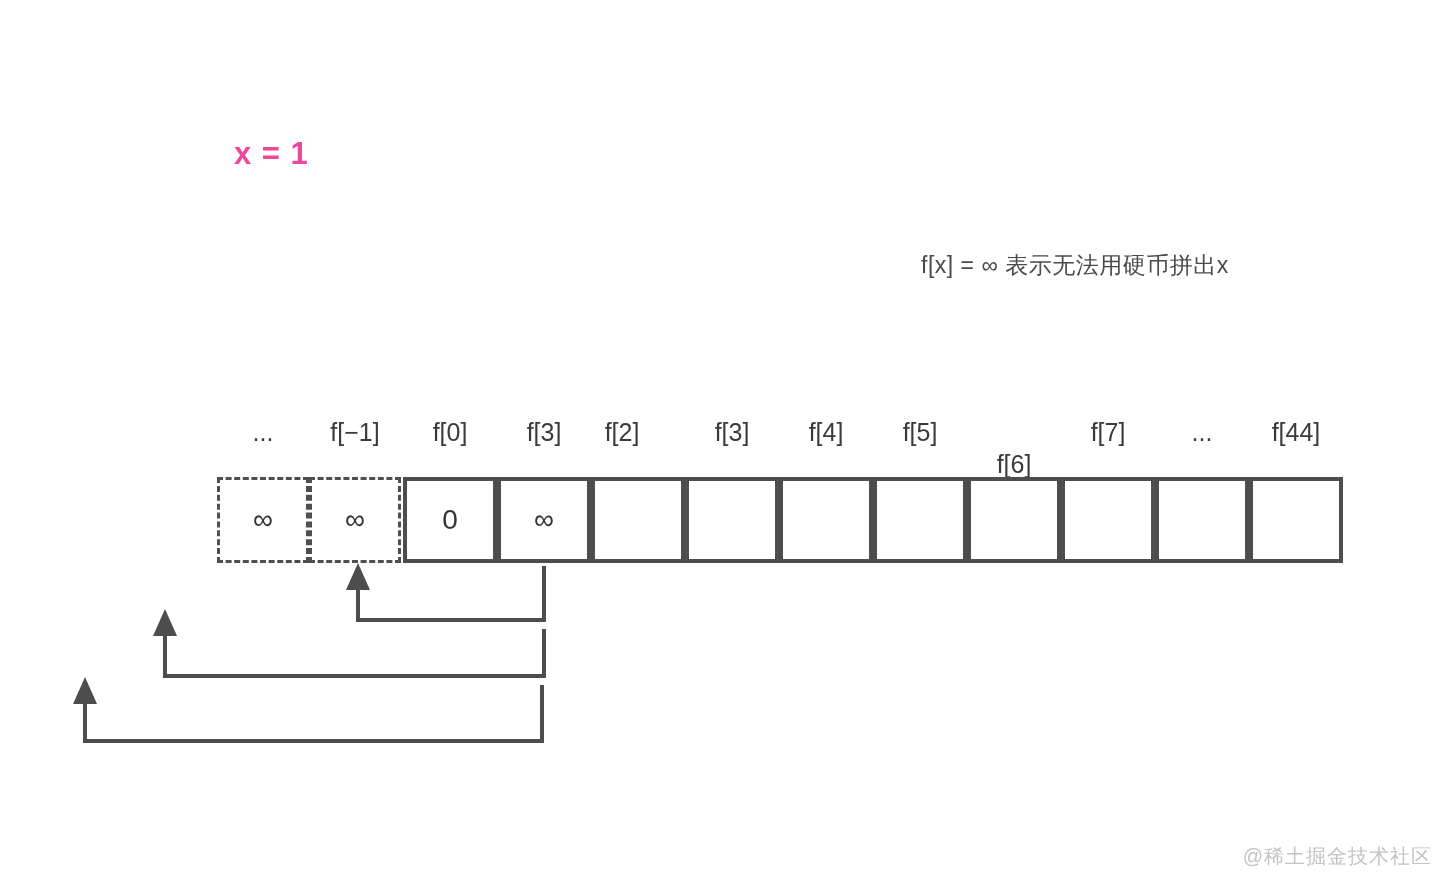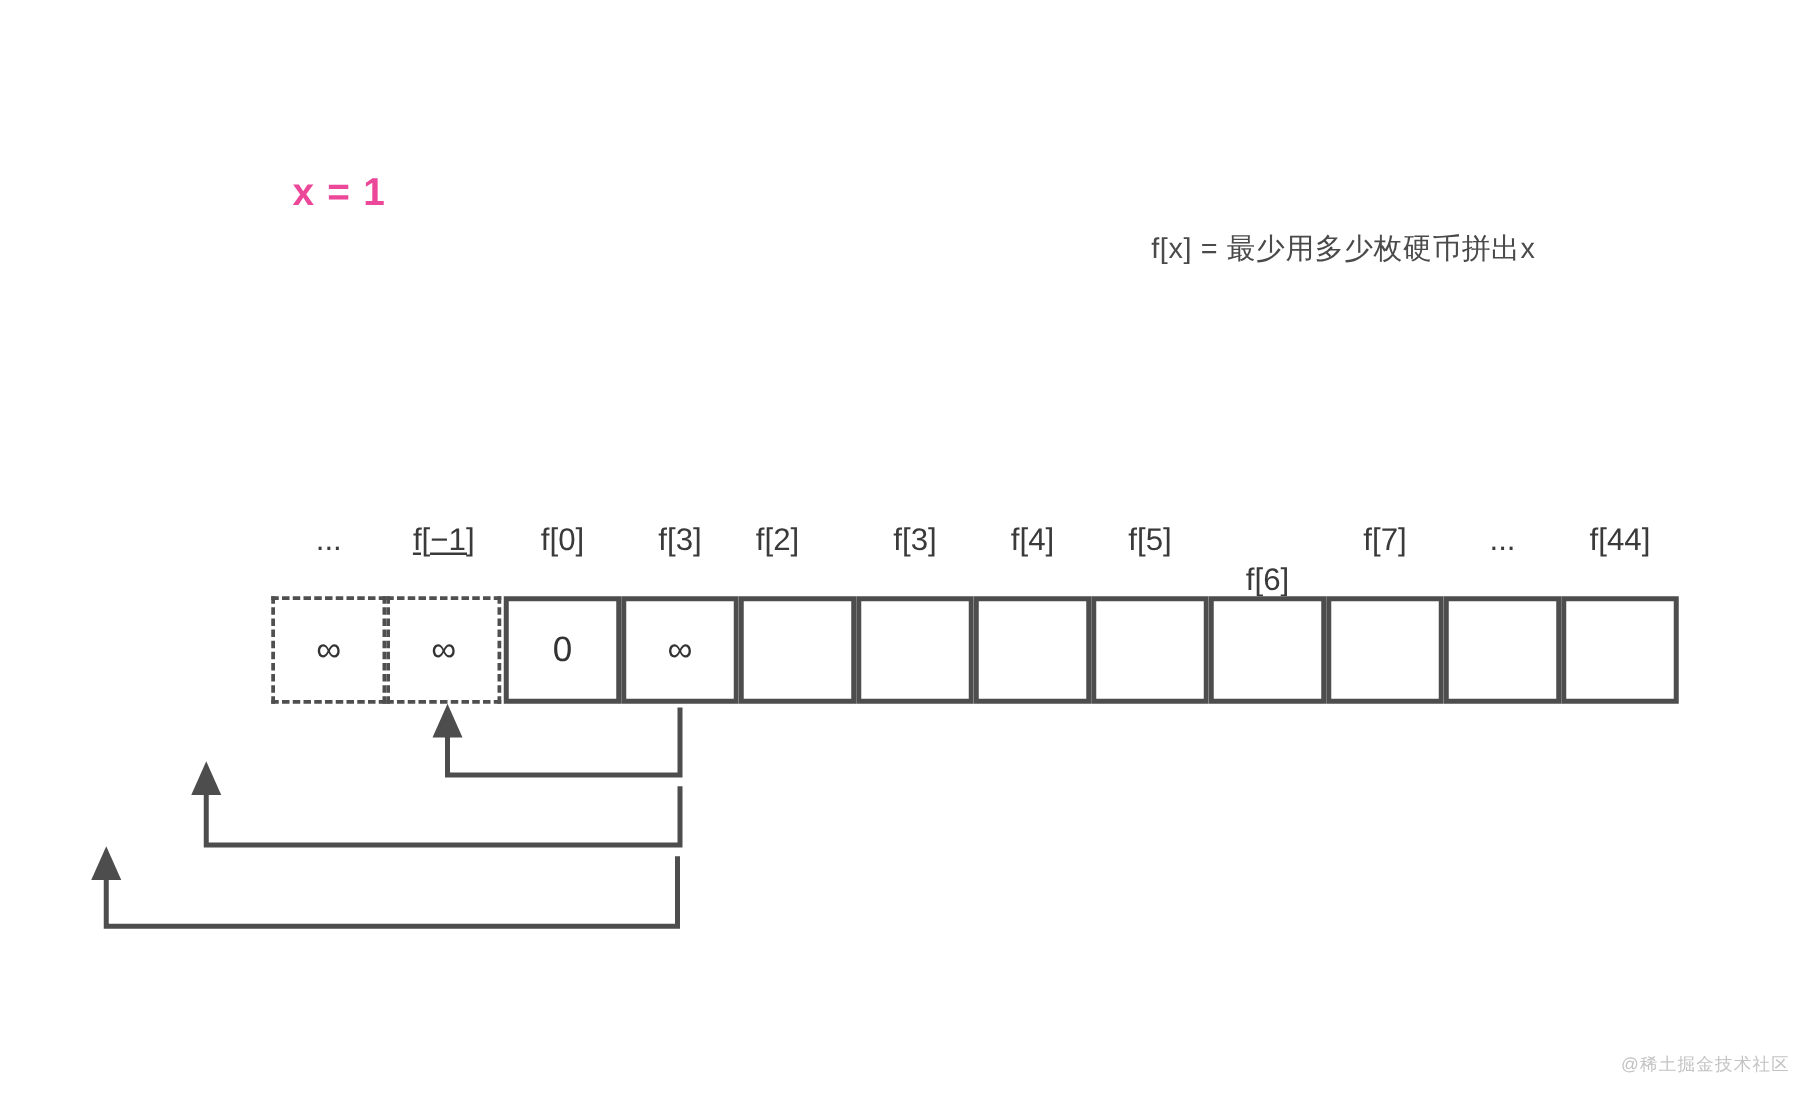--- a/index.html
+++ b/index.html
@@ -57,35 +57,35 @@
   .arrows-svg {
     position: absolute;
     left: 0;
     top: 0;
     pointer-events: none;
   }
   .watermark {
     position: absolute;
     right: 20px;
     top: 843px;
-    font-size: 14px;
+    font-size: 20px;
     color: #c3c3c3;
     letter-spacing: 1px;
   }
 </style>
 </head>
 <body>
 
 <div class="canvas">
   <div class="title">x = 1</div>
-  <div class="note note-1">f[x] = 最少用多少枚硬币拼出x</div>
+  <div class="note note-2">f[x] = ∞ 表示无法用硬币拼出x</div>
 
   <div id="labels-row">
       <div class="cell-label" style="left: 217px; width: 92px;">...</div>
-      <div class="cell-label" style="left: 309px; width: 92px; text-decoration: underline;">f[−1]</div>
+      <div class="cell-label" style="left: 309px; width: 92px;">f[−1]</div>
       <div class="cell-label" style="left: 403px; width: 94px;">f[0]</div>
       <div class="cell-label" style="left: 497px; width: 94px;">f[3]</div>
       <div class="cell-label" style="left: 575px; width: 94px;">f[2]</div>
       <div class="cell-label" style="left: 685px; width: 94px;">f[3]</div>
       <div class="cell-label" style="left: 779px; width: 94px;">f[4]</div>
       <div class="cell-label" style="left: 873px; width: 94px;">f[5]</div>
       <div class="cell-label" style="left: 967px; width: 94px; margin-top: 32px;">f[6]</div>
       <div class="cell-label" style="left: 1061px; width: 94px;">f[7]</div>
       <div class="cell-label" style="left: 1155px; width: 94px;">...</div>
       <div class="cell-label" style="left: 1249px; width: 94px;">f[44]</div>

